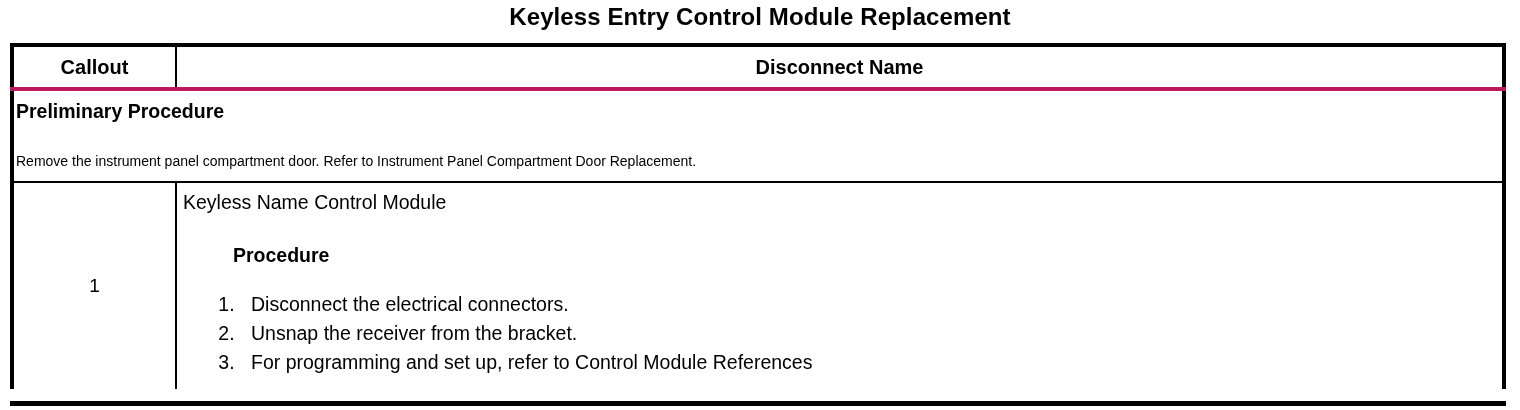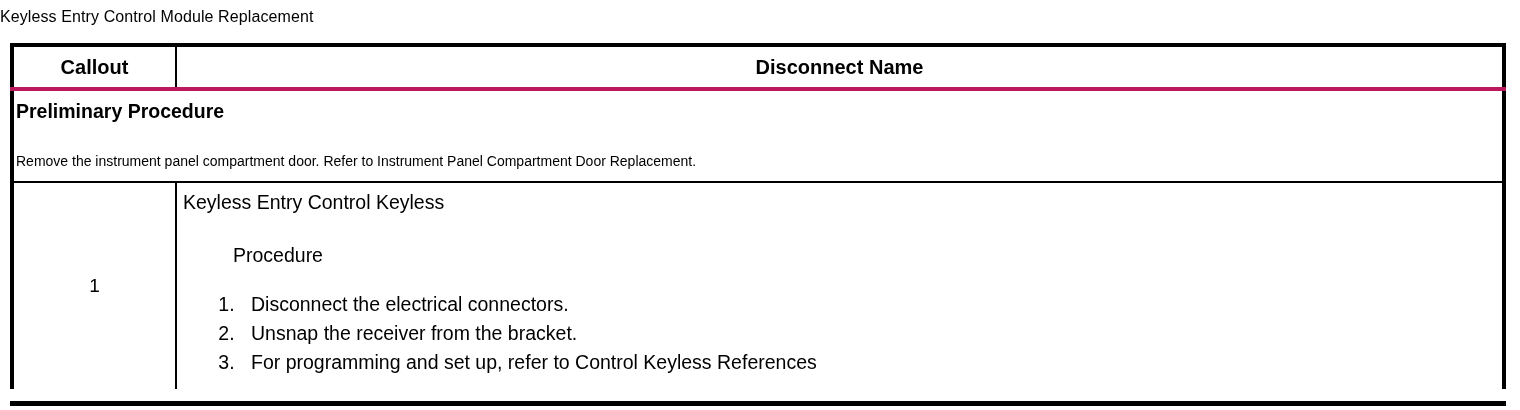--- a/index.html
+++ b/index.html
@@ -21,22 +21,23 @@
     width: 1520px;
     height: 410px;
   }
 
   
   .doc-title {
     position: absolute;
     left: 0;
     top: 4px;
     width: 1520px;
-    font-size: 16px;
-    font-weight: normal;
+    text-align: center;
+    font-size: 24px;
+    font-weight: bold;
     letter-spacing: 0.1px;
     line-height: 26px;
     white-space: nowrap;
   }
 
   
   .proc-table {
     position: absolute;
     left: 10px;
     top: 43px;
@@ -100,21 +101,21 @@
   }
   .body-row td.cell-name {
     padding: 6px 0 0 6px;
   }
 
   .comp-name {
     font-size: 19.5px;
     line-height: 26px;
   }
   .sub-head {
-    font-weight: normal;
+    font-weight: bold;
     font-size: 19.5px;
     line-height: 26px;
     margin-left: 50px;
     margin-top: 27px;
   }
   ol.steps {
     margin: 22px 0 12px 0;
     padding: 0 0 0 57px;
     list-style-position: outside;
   }
@@ -157,26 +158,26 @@
         <td colspan="2">
           <div class="prelim-inner">
             <div class="prelim-title">Preliminary Procedure</div>
             <div class="prelim-text">Remove the instrument panel compartment door. Refer to Instrument Panel Compartment Door Replacement.</div>
           </div>
         </td>
       </tr>
       <tr class="body-row">
         <td class="cell-callout">1</td>
         <td class="cell-name">
-          <div class="comp-name">Keyless Entry Control Keyless</div>
+          <div class="comp-name">Keyless Name Control Module</div>
           <div class="sub-head">Procedure</div>
           <ol class="steps">
             <li>Disconnect the electrical connectors.</li>
             <li>Unsnap the receiver from the bracket.</li>
-            <li>For programming and set up, refer to Control Keyless References</li>
+            <li>For programming and set up, refer to Control Module References</li>
           </ol>
         </td>
       </tr>
     </tbody>
   </table>
 
   <div class="bottom-rule"></div>
 
 </div>
 

